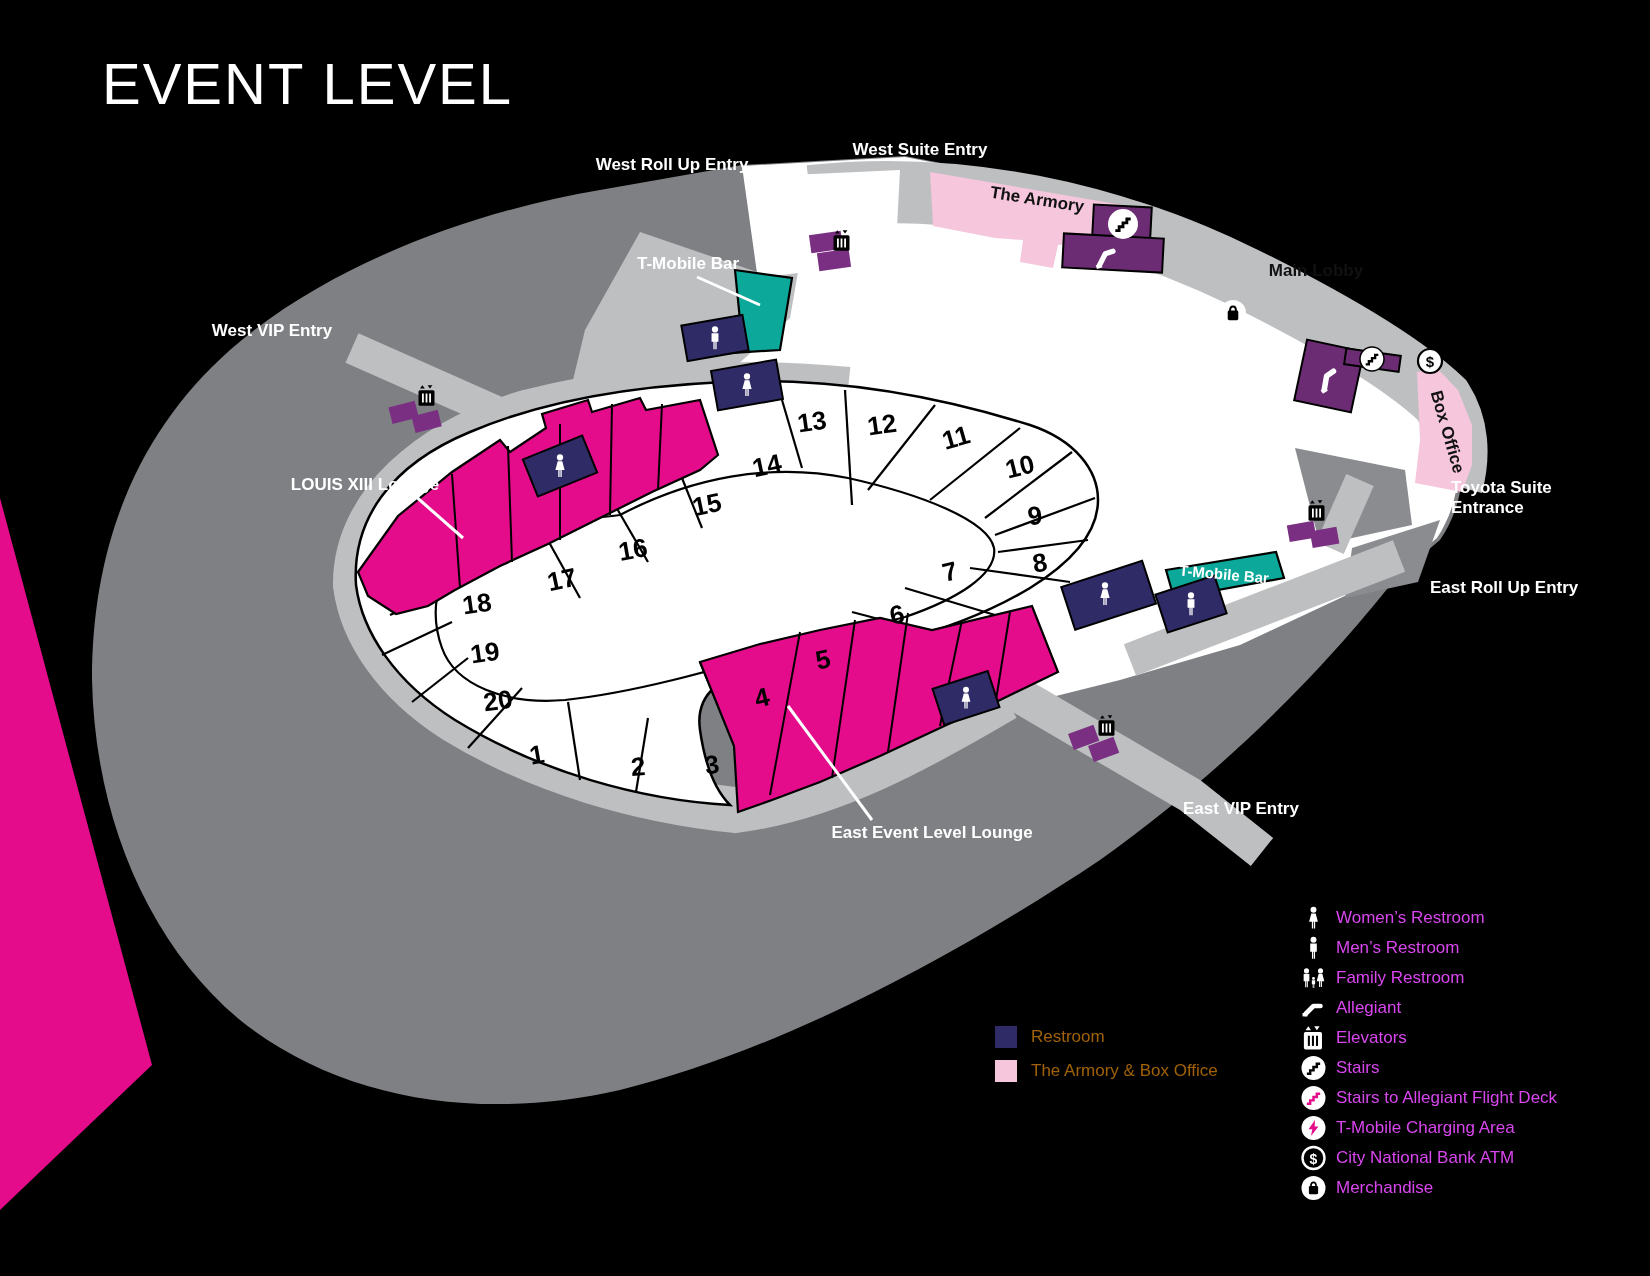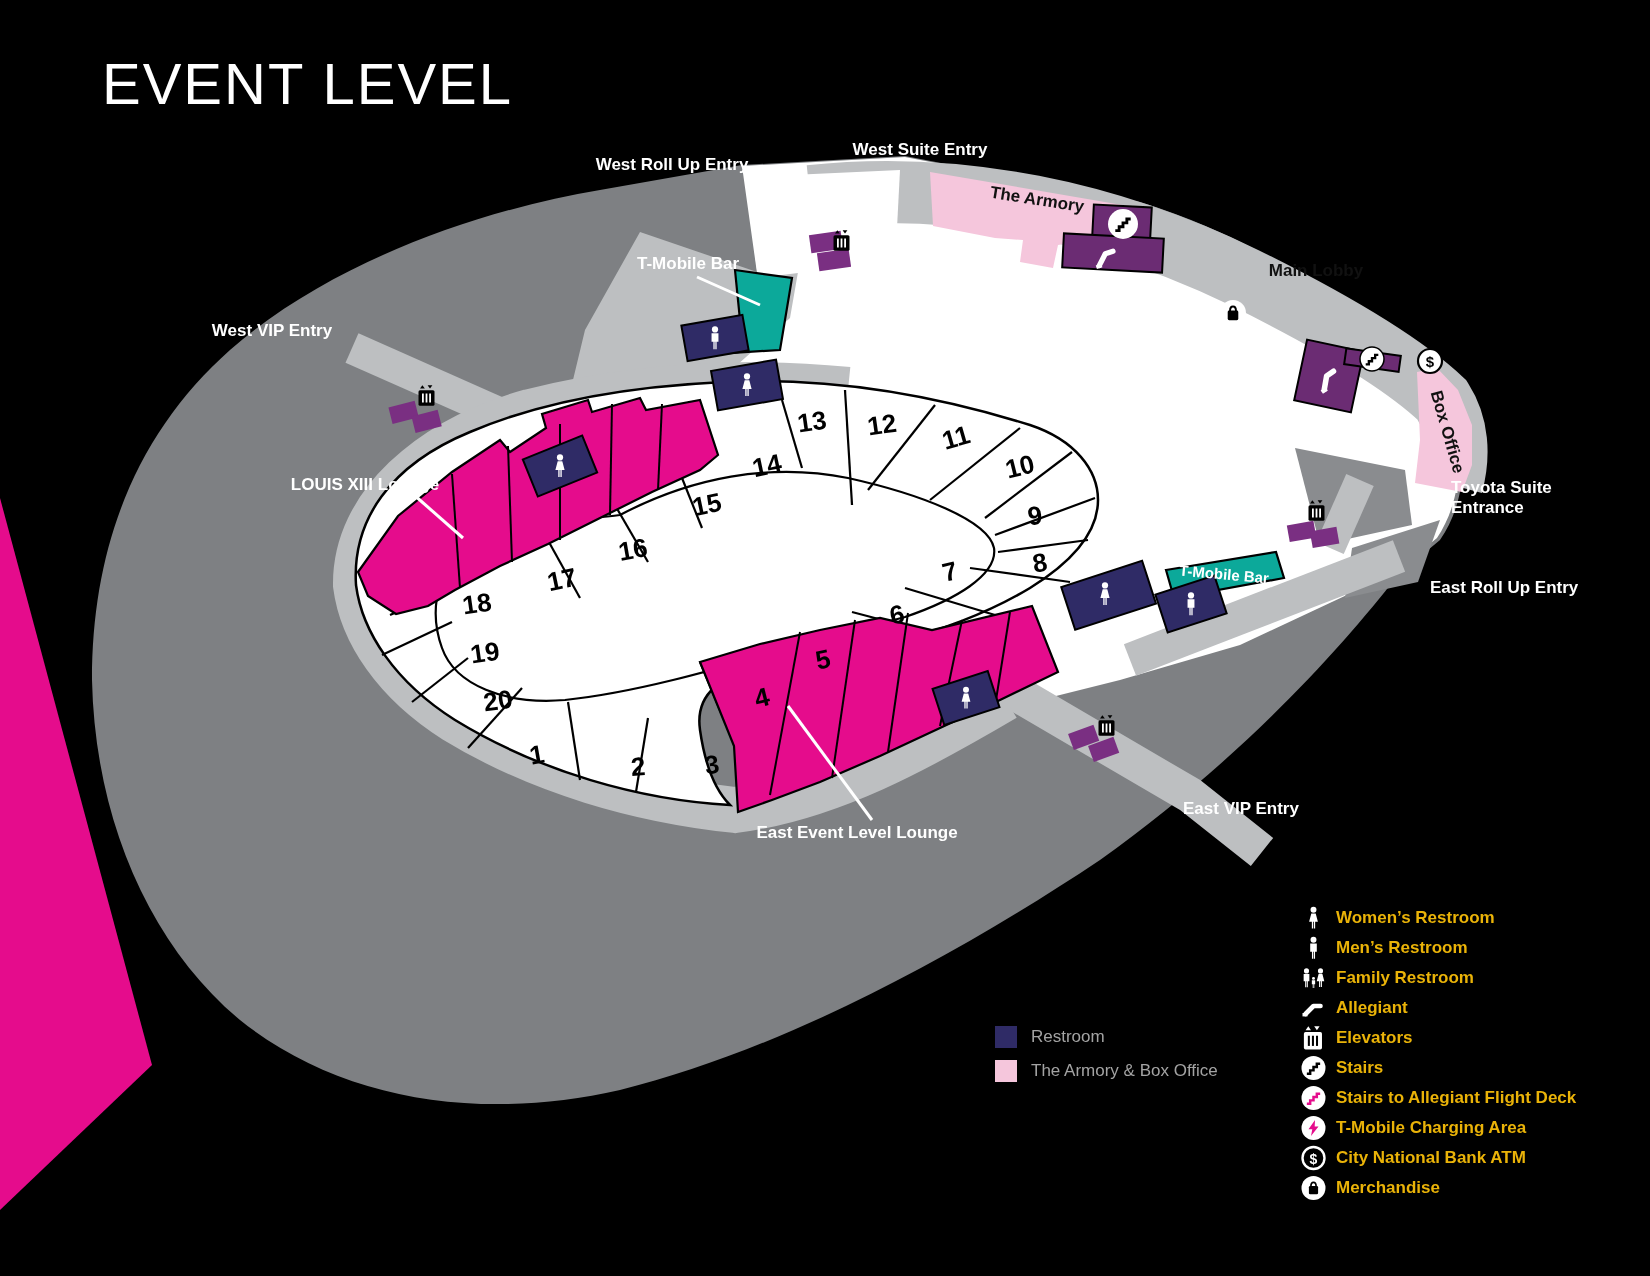--- a/index.html
+++ b/index.html
@@ -11,26 +11,26 @@
       letter-spacing:2px;color:#fff;white-space:nowrap;margin-left:40px;}
   .mlabel{position:absolute;font-weight:700;font-size:17px;color:#fff;white-space:nowrap;
       transform:translate(-50%,-50%) rotate(var(--r,0deg));}
   .mlabel.dark{color:#111;}
   .mlabel.left{transform:none;}
   .sec{position:absolute;font-weight:700;font-size:26px;color:#000;white-space:nowrap;
       transform:translate(-50%,-50%) rotate(var(--r,0deg));}
   .legend-areas{position:absolute;left:995px;top:1020px;}
   .legend-areas .row{display:flex;align-items:center;height:34px;}
   .legend-areas .sw{width:22px;height:22px;margin-right:14px;flex:0 0 auto;}
-  .legend-areas .lab{font-size:17px;font-weight:500;color:#a3a3a3;white-space:nowrap;}
+  .legend-areas .lab{font-size:17px;font-weight:500;color:#a16207;white-space:nowrap;}
   .legend-icons{position:absolute;left:1300px;top:903px;}
   .legend-icons .row{display:flex;align-items:center;height:30px;}
   .legend-icons .ic{width:27px;height:26px;margin-right:9px;flex:0 0 auto;display:flex;
       align-items:center;justify-content:center;}
-  .legend-icons .lab{font-size:17px;font-weight:700;color:#eab308;white-space:nowrap;}
+  .legend-icons .lab{font-size:17px;font-weight:400;color:#d946ef;white-space:nowrap;}
 </style>
 </head>
 <body>
 
 <div id="stage">
 
 <svg class="map" width="1650" height="1276" viewBox="0 0 1650 1276">
   <defs>
     <g id="i-man" fill="currentColor">
       <circle cx="0" cy="-7.5" r="2.7"></circle>
@@ -244,21 +244,21 @@
 <div class="mlabel" style="left:272px;top:331px">West VIP Entry</div>
 <div class="mlabel" style="left:365px;top:485px">LOUIS XIII Lounge</div>
 <div class="mlabel dark" style="left:1447px;top:432px;--r:74deg">Box Office</div>
 <div class="mlabel left" style="left:1451px;top:478px">
   <div>Toyota Suite</div>
   <div>Entrance</div>
 </div>
 <div class="mlabel left" style="left:1430px;top:578px">East Roll Up Entry</div>
 <div class="mlabel" style="left:1224px;top:574px;--r:5deg;font-size:15px">T-Mobile Bar</div>
 <div class="mlabel left" style="left:1183px;top:799px">East VIP Entry</div>
-<div class="mlabel" style="left:857px;top:833px">East Event Level Lounge</div>
+<div class="mlabel" style="left:932px;top:833px">East Event Level Lounge</div>
 
 <div class="sec" style="left:537px;top:755px;--r:-10deg">1</div>
 <div class="sec" style="left:638px;top:767px;--r:-4deg">2</div>
 <div class="sec" style="left:712px;top:765px;--r:-8deg">3</div>
 <div class="sec" style="left:762px;top:698px;--r:-14deg">4</div>
 <div class="sec" style="left:823px;top:660px;--r:-12deg">5</div>
 <div class="sec" style="left:897px;top:615px;--r:-12deg">6</div>
 <div class="sec" style="left:950px;top:572px;--r:-14deg">7</div>
 <div class="sec" style="left:1040px;top:563px;--r:-10deg">8</div>
 <div class="sec" style="left:1035px;top:516px;--r:-8deg">9</div>

